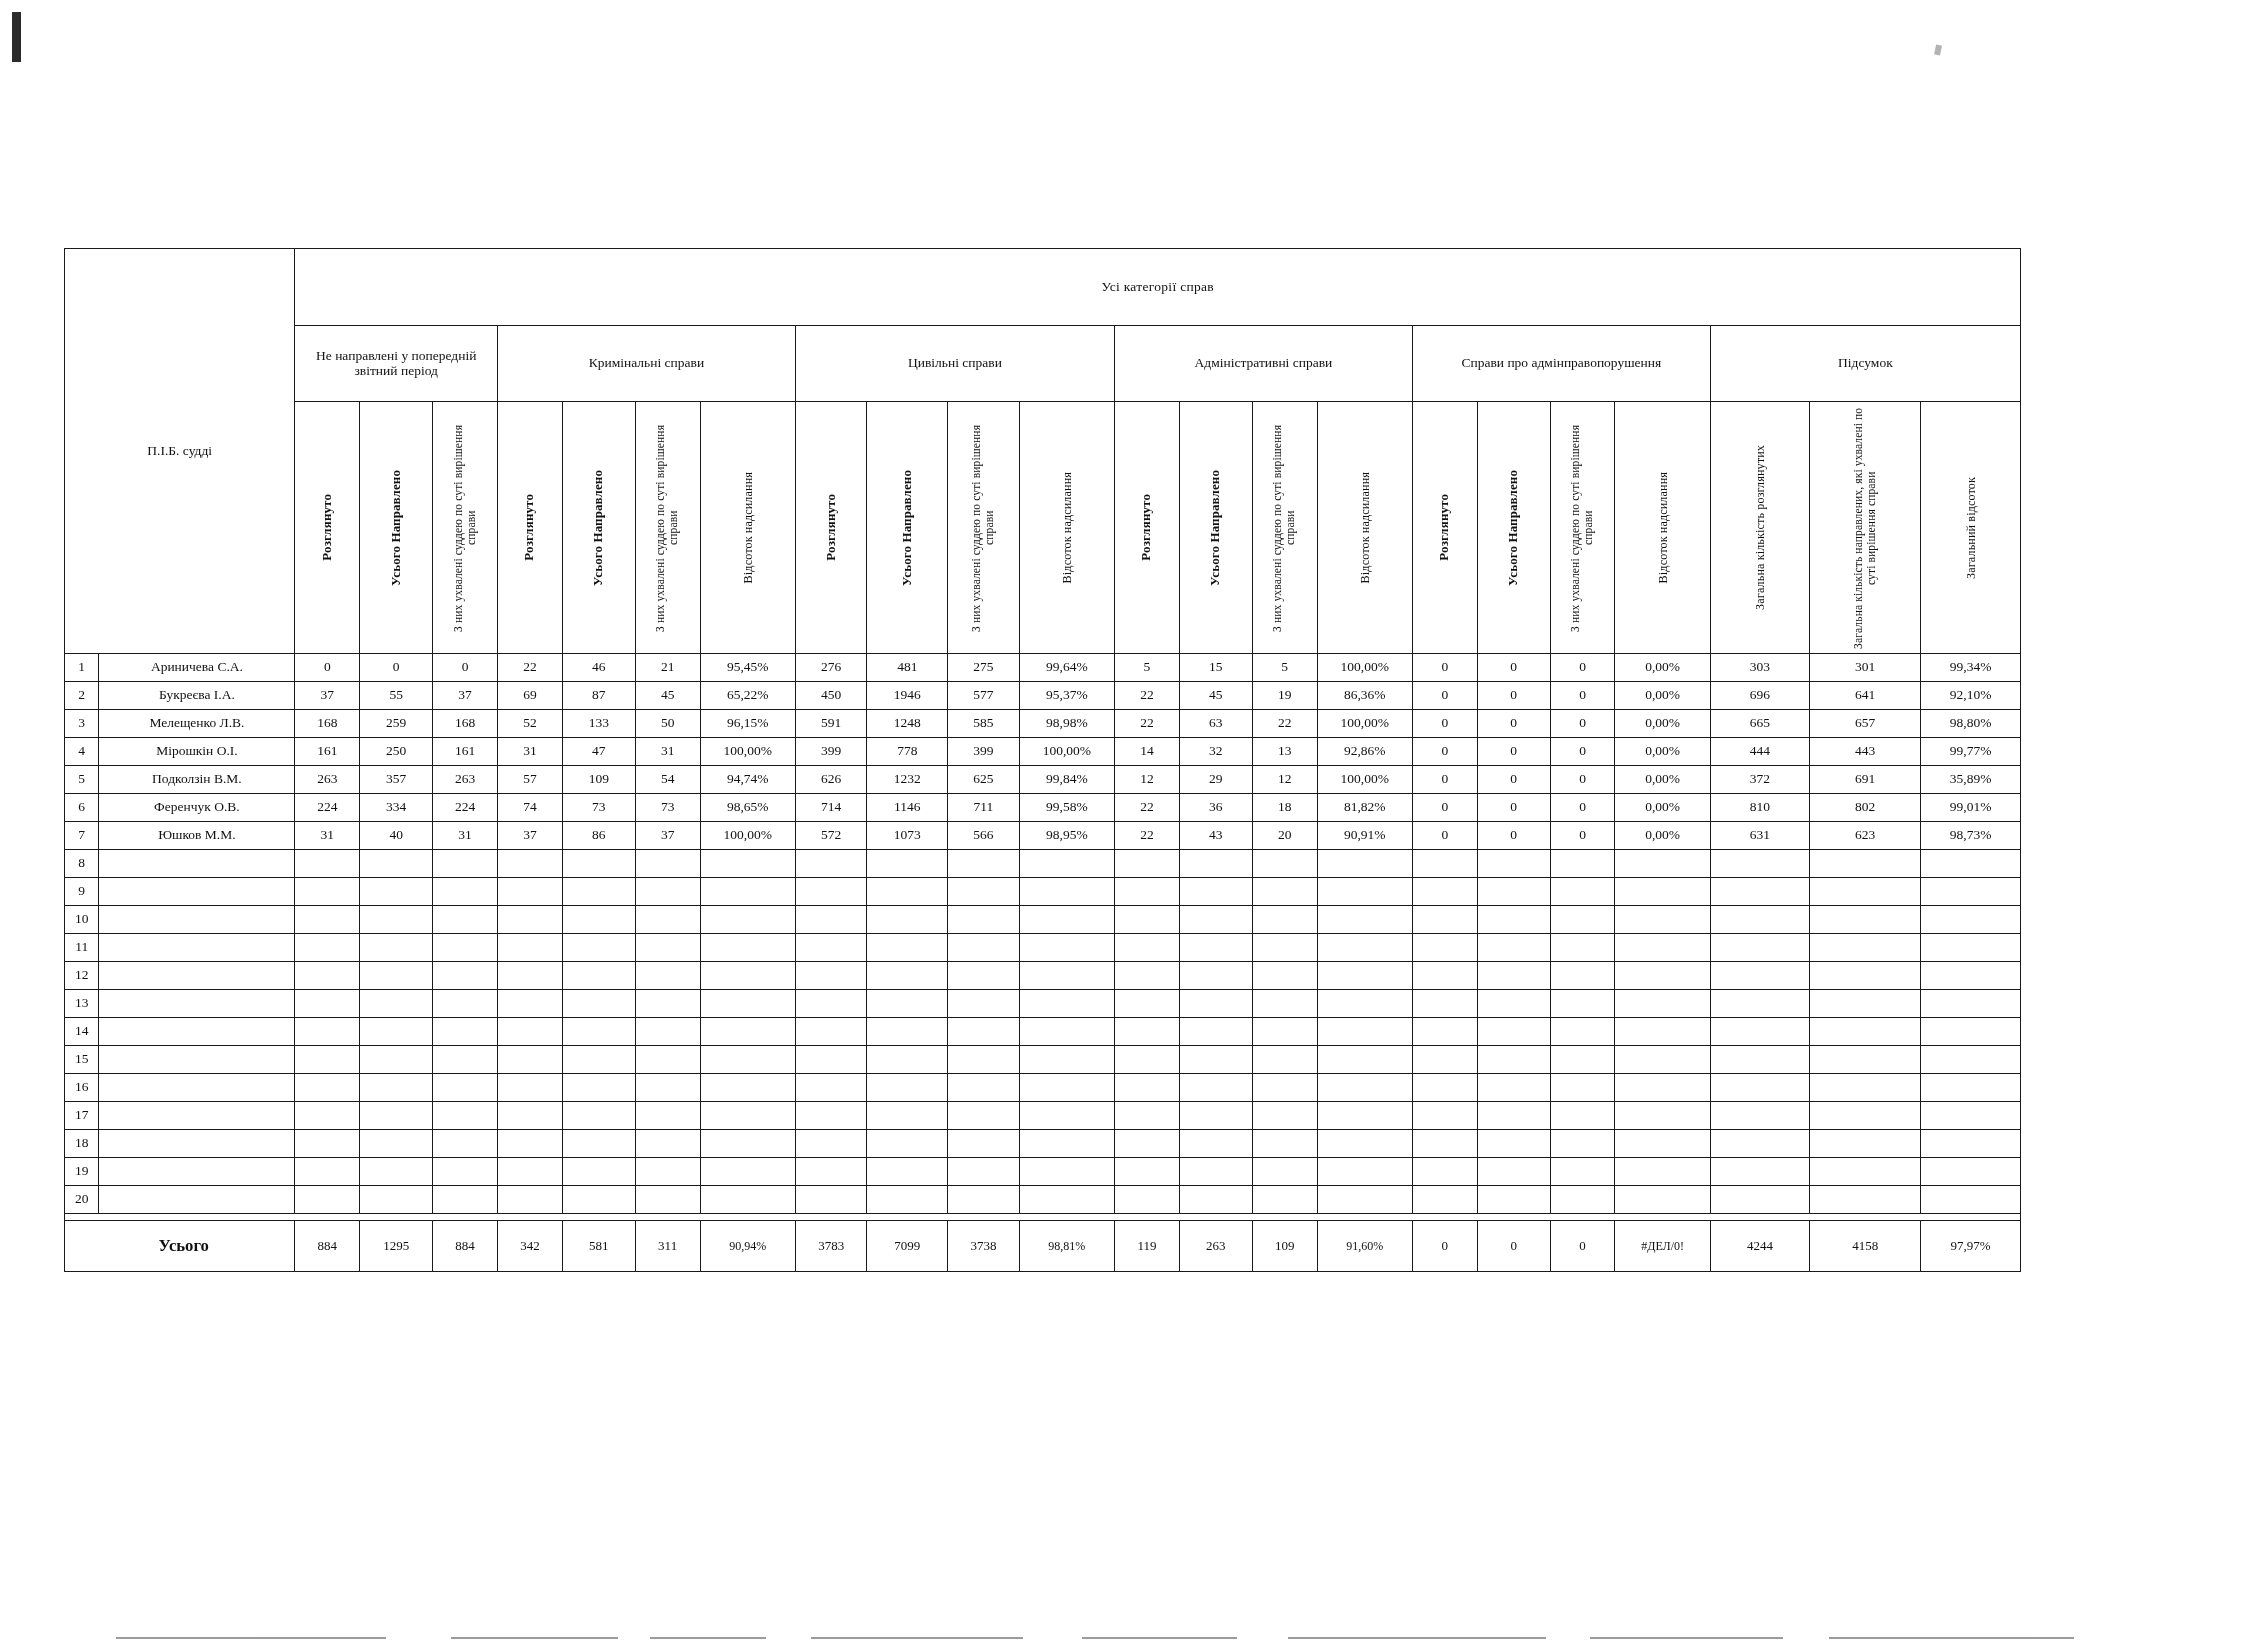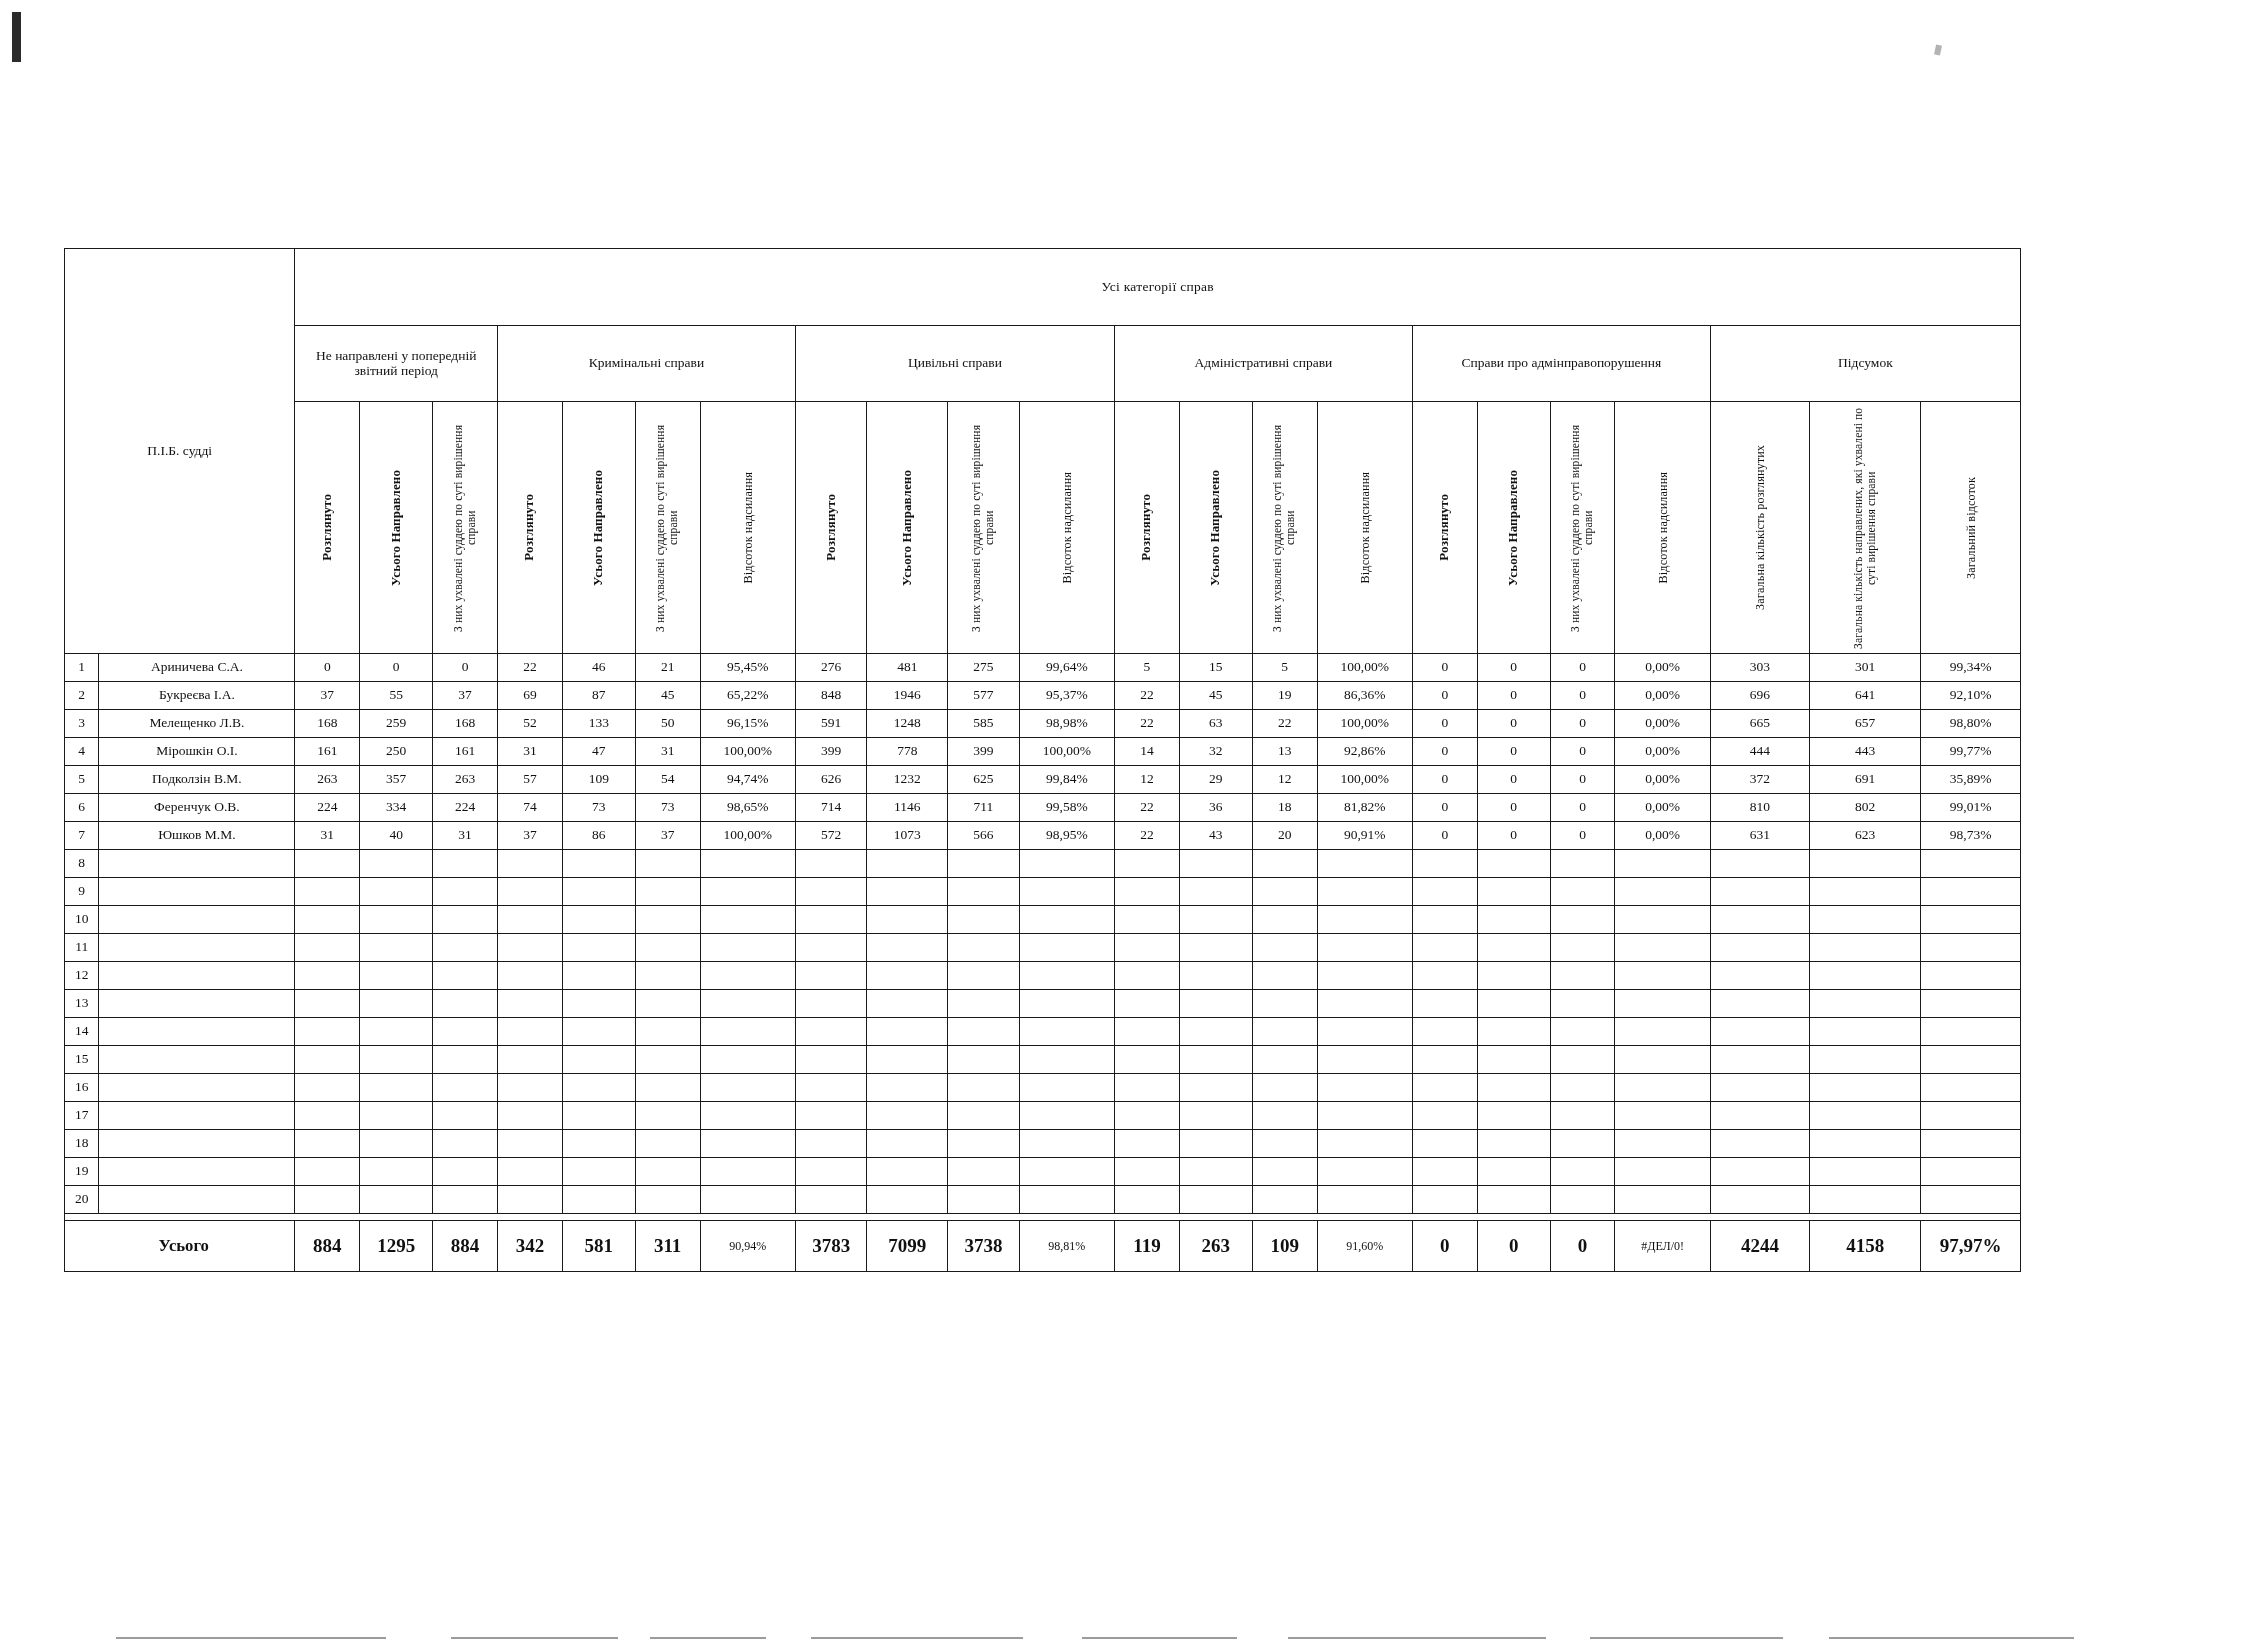--- a/index.html
+++ b/index.html
@@ -142,22 +142,22 @@
   td.pct {
     font-weight: normal;
     font-size: 13px;
   }
   td.sum-col {
     font-weight: normal;
     font-size: 14px;
   }
   tr.total-row td {
     height: 50px;
-    font-weight: bold;
-    font-size: 19px;
+    font-weight: normal;
+    font-size: 13px;
   }
   tr.total-row td.pct {
     font-weight: normal;
     font-size: 12px;
   }
   tr.total-row td.label {
     font-size: 16.7px;
     font-weight: bold;
     text-align: center;
     padding-left: 8px;
@@ -331,21 +331,21 @@
         <tr class="data-row">
           <td class="num-col">2</td>
           <td class="name-col">Букреєва І.А.</td>
           <td class="val">37</td>
           <td class="val">55</td>
           <td class="val">37</td>
           <td class="val">69</td>
           <td class="val">87</td>
           <td class="val">45</td>
           <td class="pct">65,22%</td>
-          <td class="val">848</td>
+          <td class="val">450</td>
           <td class="val">1946</td>
           <td class="val">577</td>
           <td class="pct">95,37%</td>
           <td class="val">22</td>
           <td class="val">45</td>
           <td class="val">19</td>
           <td class="pct">86,36%</td>
           <td class="val">0</td>
           <td class="val">0</td>
           <td class="val">0</td>

